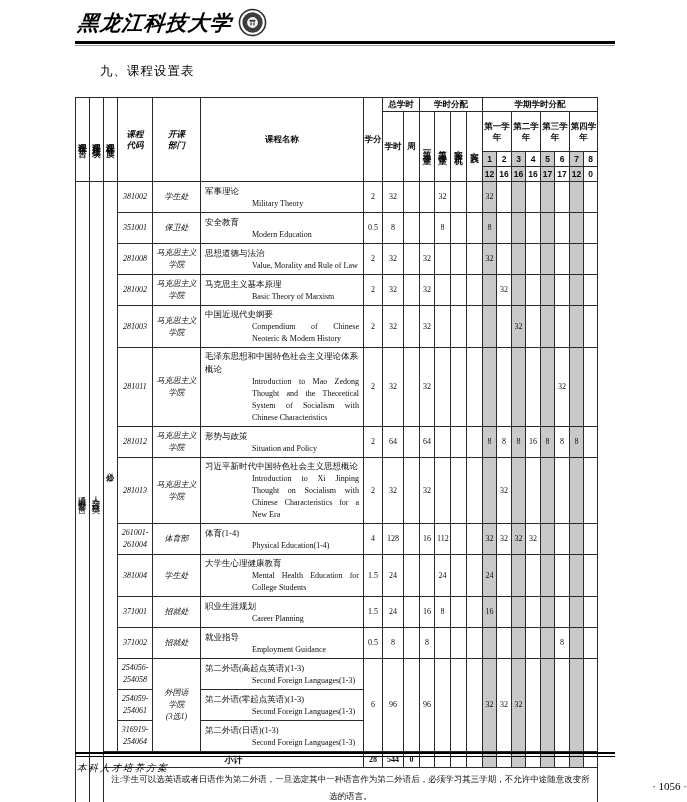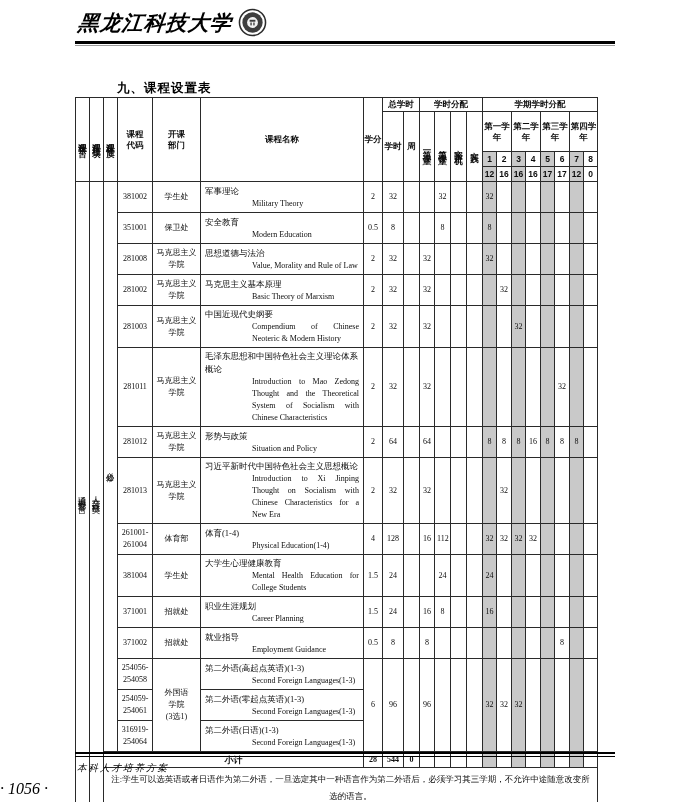--- a/index.html
+++ b/index.html
@@ -6,50 +6,50 @@
   .page{position:relative;width:687px;height:802px;background:#ffffff;overflow:hidden;
         font-family:"Liberation Serif","DejaVu Serif",serif;color:#111;}
   
   .logo-row{position:absolute;top:8px;left:78px;display:flex;align-items:center;gap:6px;}
   .logo-text{font-family:"DejaVu Serif","Liberation Serif",serif;font-size:21px;font-weight:bold;
              font-style:italic;transform:skewX(-6deg);letter-spacing:1px;color:#000;white-space:nowrap;}
   .seal{width:29px;height:29px;}
   .rule-top{position:absolute;top:41px;left:75px;width:540px;}
   .rule-top .thick{height:3px;background:#000;}
   .rule-top .thin{height:1px;background:#9a9a9a;margin-top:1px;}
-  .section-title{position:absolute;top:63px;left:100px;margin:17px;font-family:"Liberation Sans","DejaVu Sans",sans-serif;
-             font-size:12.5px;font-weight:bold;color:#000;letter-spacing:1px;}
+  .section-title{position:absolute;top:63px;left:100px;margin:0;font-family:"Liberation Sans","DejaVu Sans",sans-serif;
+             font-size:12.5px;font-weight:normal;color:#000;letter-spacing:1px;}
   
   table{position:absolute;top:97px;left:75px;width:522px;border-collapse:collapse;table-layout:fixed;}
   th,td{border:1px solid #2a2a2a;padding:1px 2px;font-size:8px;vertical-align:middle;color:#0d0d0d;
         overflow:hidden;}
   th{font-family:"Liberation Sans","DejaVu Sans",sans-serif;font-weight:bold;font-size:8.5px;
      text-align:center;line-height:11px;padding:1px 0;}
   td{font-family:"Liberation Serif","DejaVu Serif",serif;line-height:12px;}
   thead tr:nth-child(2){height:40px;}
   thead tr:nth-child(3) th,thead tr:nth-child(4) th{height:12px;}
   .vert{writing-mode:vertical-rl;text-orientation:upright;letter-spacing:2px;text-align:center;padding:2px 0;}
   td.vert{font-size:8.5px;}
-  .pre{white-space:pre-line;}
+  .pre{white-space:pre-line;font-style:italic;}
   .c{text-align:center;}
   .shade{background:#c9c9c9;}
   td.name{padding:2px 4px;text-align:left;}
   .zh{font-size:8.5px;line-height:13px;text-align:left;}
   .en{font-size:8px;line-height:12px;text-align:justify;padding-left:47px;}
   .subtotal-label{font-family:"Liberation Sans","DejaVu Sans",sans-serif;font-weight:bold;font-size:9px;}
   td.sub{font-weight:bold;margin-top:15px;}
   .note-cell{text-align:center;font-size:8.5px;line-height:17px;padding:3px 6px;}
   tbody td{height:26px;}
   tbody tr[data-name="subtotal-row"] td{height:13px;}
   tbody tr[data-name="note-row"] td{height:34px;}
   
   .rule-bottom{position:absolute;top:752px;left:75px;width:540px;height:2px;
                border-top:2px solid #000;border-bottom:1px solid #000;}
   .footer-left{position:absolute;top:762px;left:77px;font-style:italic;font-size:9.5px;letter-spacing:2px;color:#000;}
-  .page-number{position:absolute;top:780px;left:0;width:687px;text-align:left;font-size:16px;color:#000;font-style:italic;}
+  .page-number{position:absolute;top:780px;left:0;width:687px;text-align:right;font-size:11px;color:#000;}
 </style>
 </head>
 <body>
 
 <div class="page" data-name="document-page">
 
   <div class="logo-row" data-name="page-header">
     <span class="logo-text" data-name="university-logo-text">黑龙江科技大学</span>
     <svg class="seal" data-name="university-seal-icon" viewBox="0 0 30 30">
       <circle cx="15" cy="15" r="13.5" fill="#ffffff" stroke="#2b2b2b" stroke-width="1.6"></circle>

